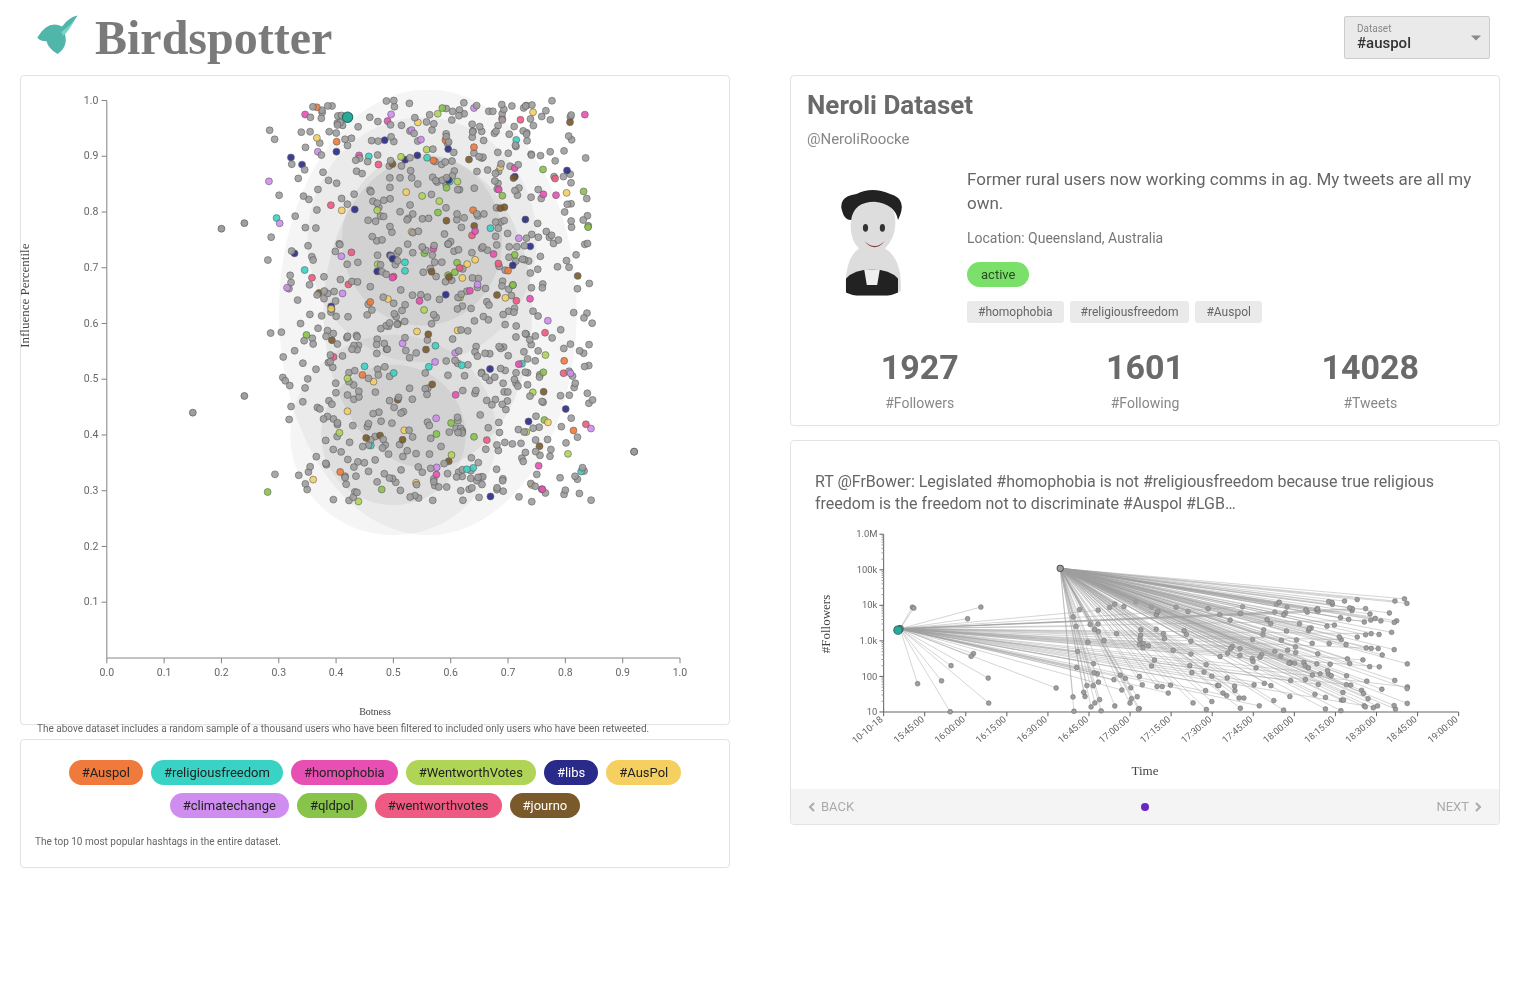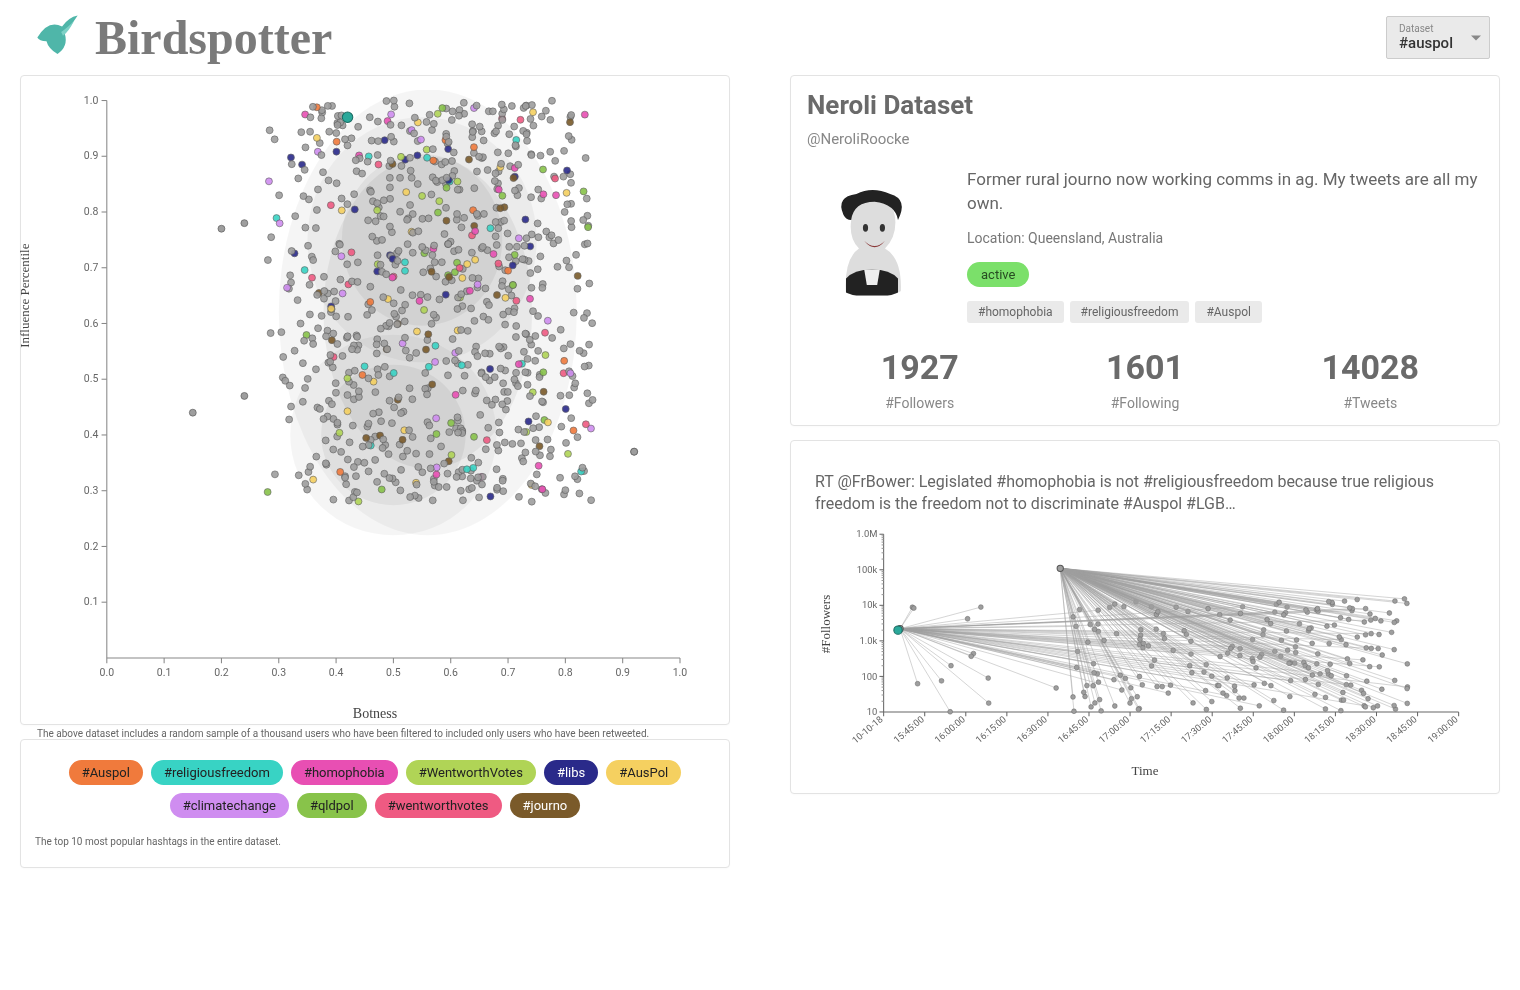--- a/index.html
+++ b/index.html
@@ -24,21 +24,21 @@
   }
   .logo-svg { width: 55px; height: 55px; }
   .dataset-select {
     border: 1px solid #ccc;
     background: #eaeaea;
     padding: 6px 30px 6px 12px;
     border-radius: 2px;
     font-size: 13px;
     color: #555;
     position: relative;
-    width: 104px;
+    width: 146px;
   }
   .dataset-select .ds-label { font-size: 10px; color: #888; }
   .dataset-select .ds-value { font-size: 15px; color: #333; font-weight: 500; }
   .dataset-select .caret {
     position: absolute; right: 8px; top: 50%; transform: translateY(-50%);
     border-left: 5px solid transparent; border-right:5px solid transparent; border-top:5px solid #888;
   }
   .main {
     display: grid;
     grid-template-columns: 1fr 1fr;
@@ -58,21 +58,21 @@
   .axis-label-y {
     position: absolute;
     left: -4px; top: 50%;
     transform: rotate(-90deg) translateX(50%);
     transform-origin: left top;
     font-size: 13px; color: #444;
     font-family: Georgia, serif;
   }
   .axis-label-x {
     text-align: center;
-    font-size: 14px; color: #444;
+    font-size: 10px; color: #444;
     font-family: Georgia, serif;
     margin-top: 2px;
   }
   .footnote {
     font-size: 10px;
     color: #666;
     margin-top: 6px;
   }
   .hashtag-panel { padding: 20px 14px; }
   .hashtag-row {
@@ -1150,21 +1150,21 @@
             <path d="M30 98 Q28 70 40 62 Q32 54 34 40 Q36 24 52 24 Q68 24 68 42 Q68 54 60 62 Q74 70 72 98 Z" fill="#ddd"></path>
             <path d="M28 36 Q22 22 38 20 Q50 14 64 20 Q78 24 70 40 Q68 28 52 26 Q36 26 34 40 Q30 40 28 36 Z" fill="#222"></path>
             <ellipse cx="45" cy="46" rx="2" ry="3" fill="#333"></ellipse>
             <ellipse cx="58" cy="46" rx="2" ry="3" fill="#333"></ellipse>
             <path d="M44 56 Q52 66 60 56 Q56 60 52 60 Q48 60 44 56 Z" fill="#8a3a3a"></path>
             <path d="M30 98 L30 85 Q36 78 50 78 Q64 78 70 85 L70 98 Z" fill="#222"></path>
             <path d="M44 78 L56 78 L54 90 L46 90 Z" fill="#eee"></path>
           </svg>
         </div>
         <div style="flex:1">
-          <div class="profile-bio">Former rural journo now working comms in ag. My tweets are all my own.</div>
+          <div class="profile-bio">Former rural users now working comms in ag. My tweets are all my own.</div>
           <div class="profile-loc">
             <span>Location:</span>
             <span>Queensland, Australia</span>
           </div>
           <div><span class="status-pill">active</span></div>
           <div class="tag-pills" id="profile-tags">
               <span class="pill">#homophobia</span>
               <span class="pill">#religiousfreedom</span>
               <span class="pill">#Auspol</span>
             </div>
@@ -1752,15 +1752,30 @@
           <line x1="228.92857142857142" y1="37.59264870462033" x2="303.6980991954174" y2="172.45865193189059" stroke="#9e9e9e" stroke-width="0.6" opacity="0.7"></line>
           <circle cx="303.6980991954174" cy="172.45865193189059" r="2.3" fill="#9e9e9e" stroke="#666" stroke-width="0.5"></circle>
           <line x1="228.92857142857142" y1="37.59264870462033" x2="426.76653297267893" y2="86.66512547492289" stroke="#9e9e9e" stroke-width="0.6" opacity="0.7"></line>
           <circle cx="426.76653297267893" cy="86.66512547492289" r="2.3" fill="#9e9e9e" stroke="#666" stroke-width="0.5"></circle>
           <line x1="228.92857142857142" y1="37.59264870462033" x2="442.75276050399117" y2="82.14508465376919" stroke="#9e9e9e" stroke-width="0.6" opacity="0.7"></line>
           <circle cx="442.75276050399117" cy="82.14508465376919" r="2.3" fill="#9e9e9e" stroke="#666" stroke-width="0.5"></circle>
           <circle cx="228.92857142857142" cy="37.59264870462033" r="3" fill="#9e9e9e" stroke="#555"></circle>
           <circle cx="73.75" cy="96.76498014742464" r="4" fill="#2aa89a" stroke="#1a6b62"></circle>
         </svg>
       <div class="cascade-axis-label">Time</div>
+      <div class="pager">
+        <div class="nav">
+          <svg width="10" height="10">
+              <path d="M7 1 L3 5 L7 9" stroke="#aaa" fill="none" stroke-width="2"></path>
+            </svg>
+          <span>BACK</span>
+        </div>
+        <div class="dot"></div>
+        <div class="nav">
+          <span>NEXT</span>
+          <svg width="10" height="10">
+              <path d="M3 1 L7 5 L3 9" stroke="#aaa" fill="none" stroke-width="2"></path>
+            </svg>
+        </div>
+      </div>
     </div>
   </div>
 </div>
 
 </body></html>

